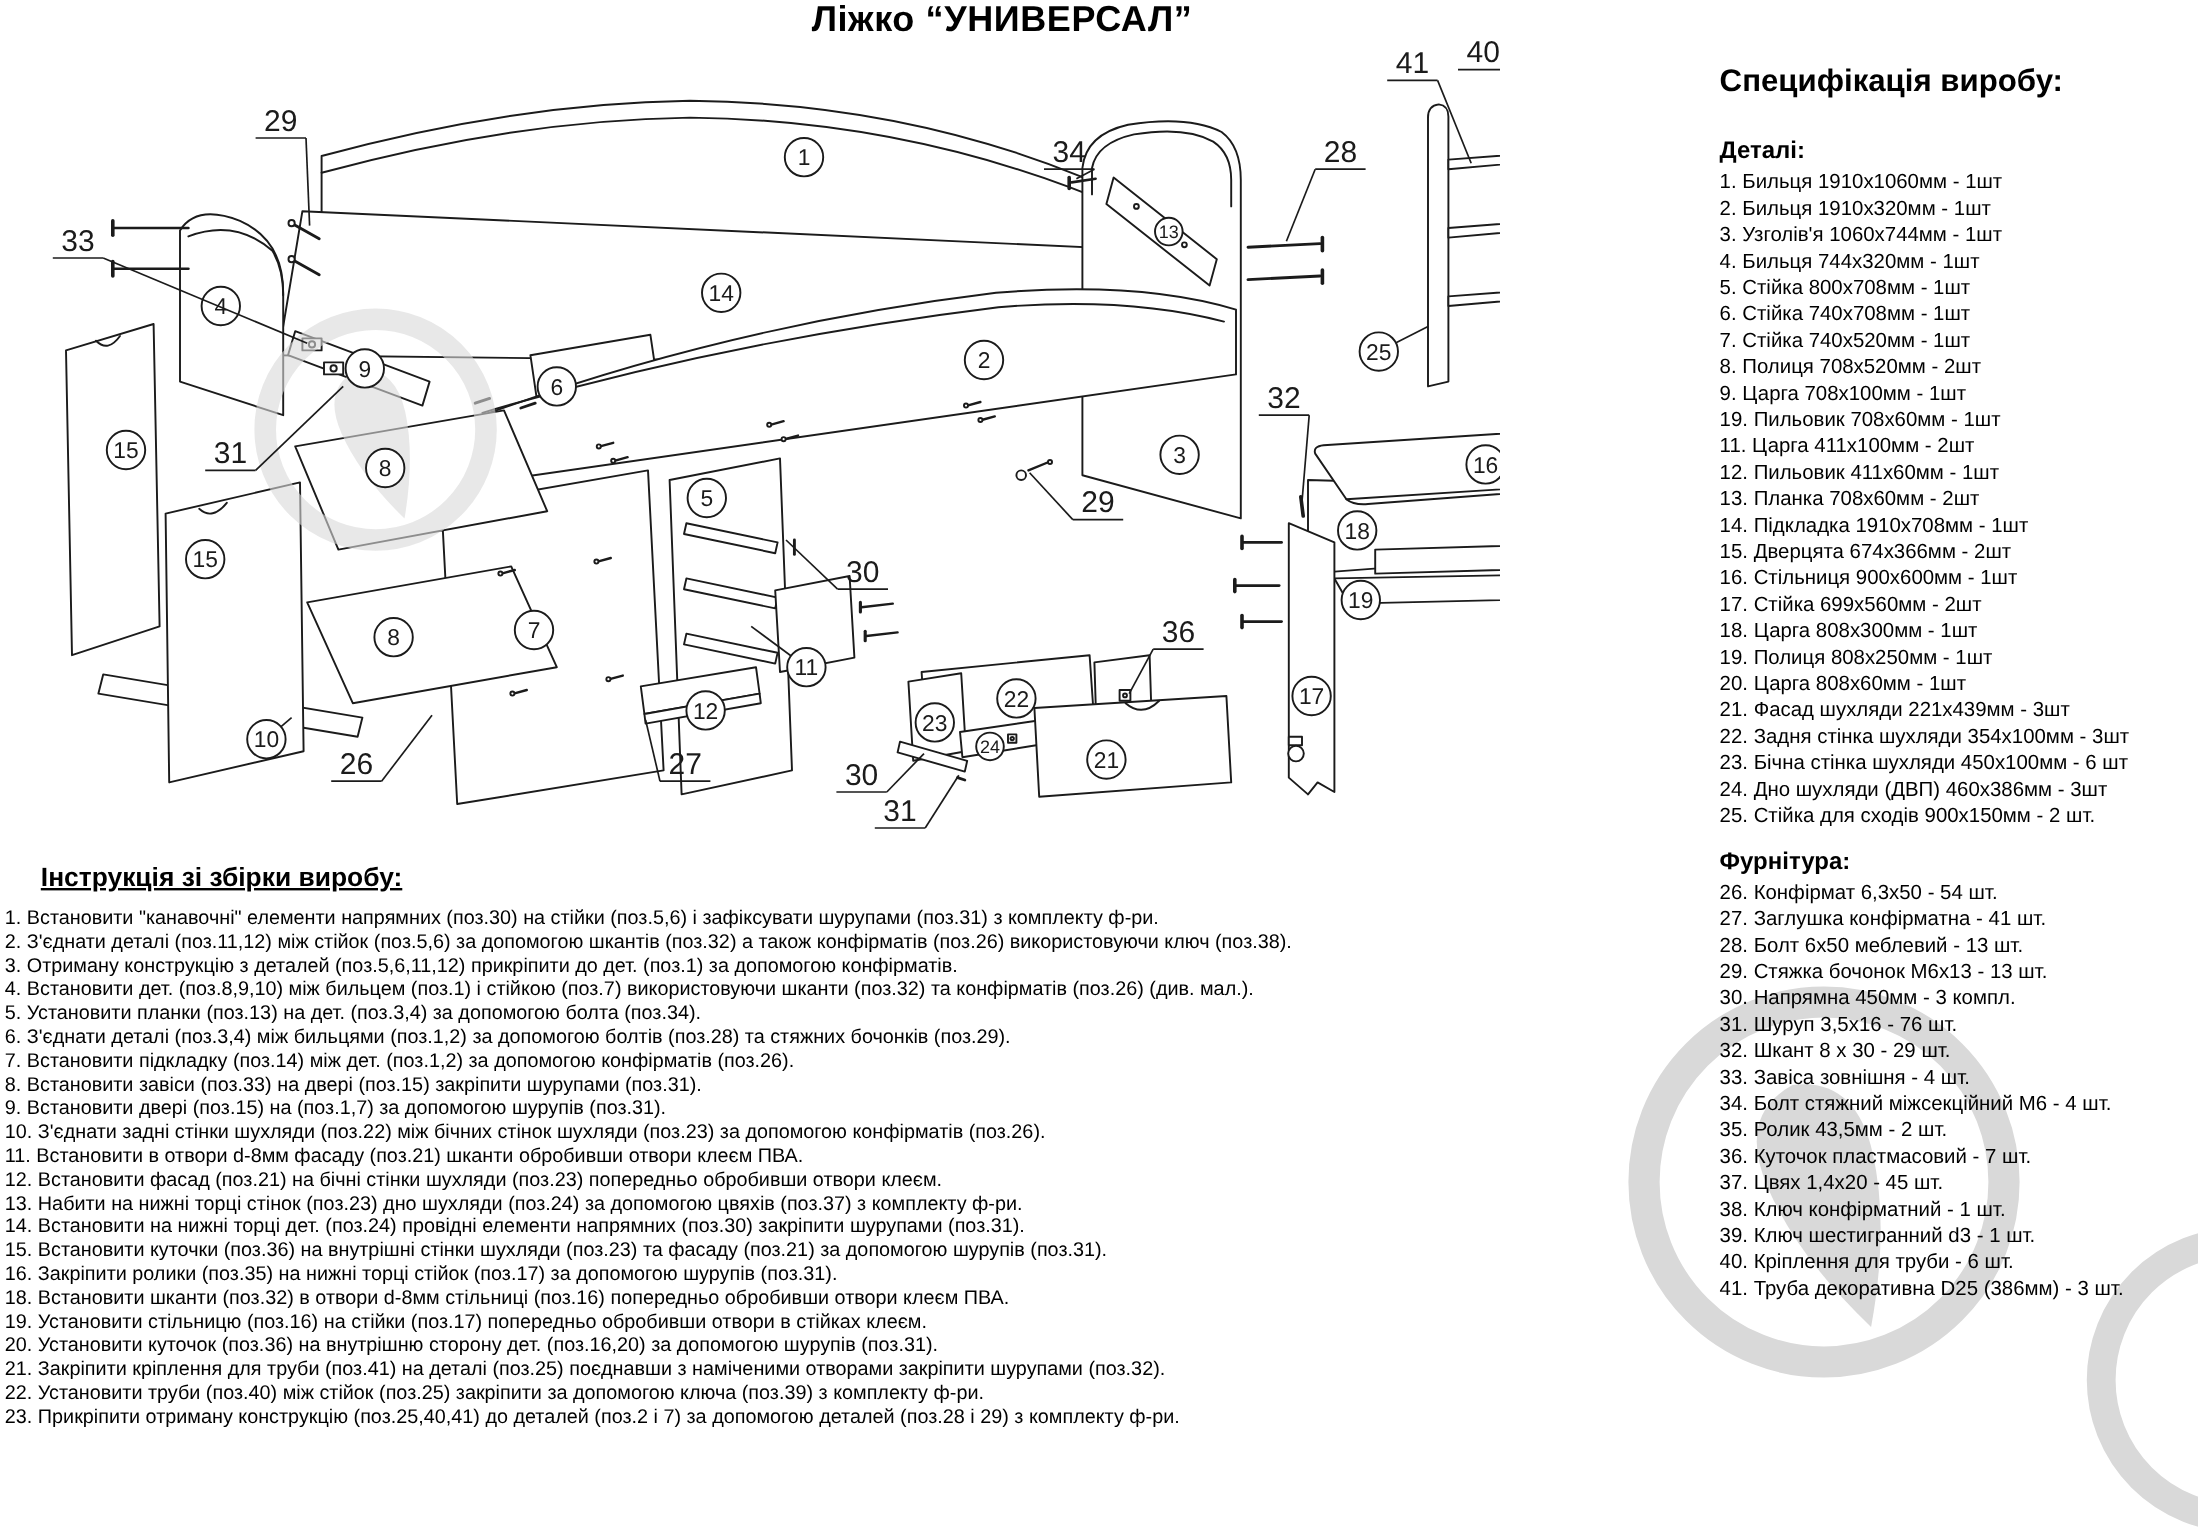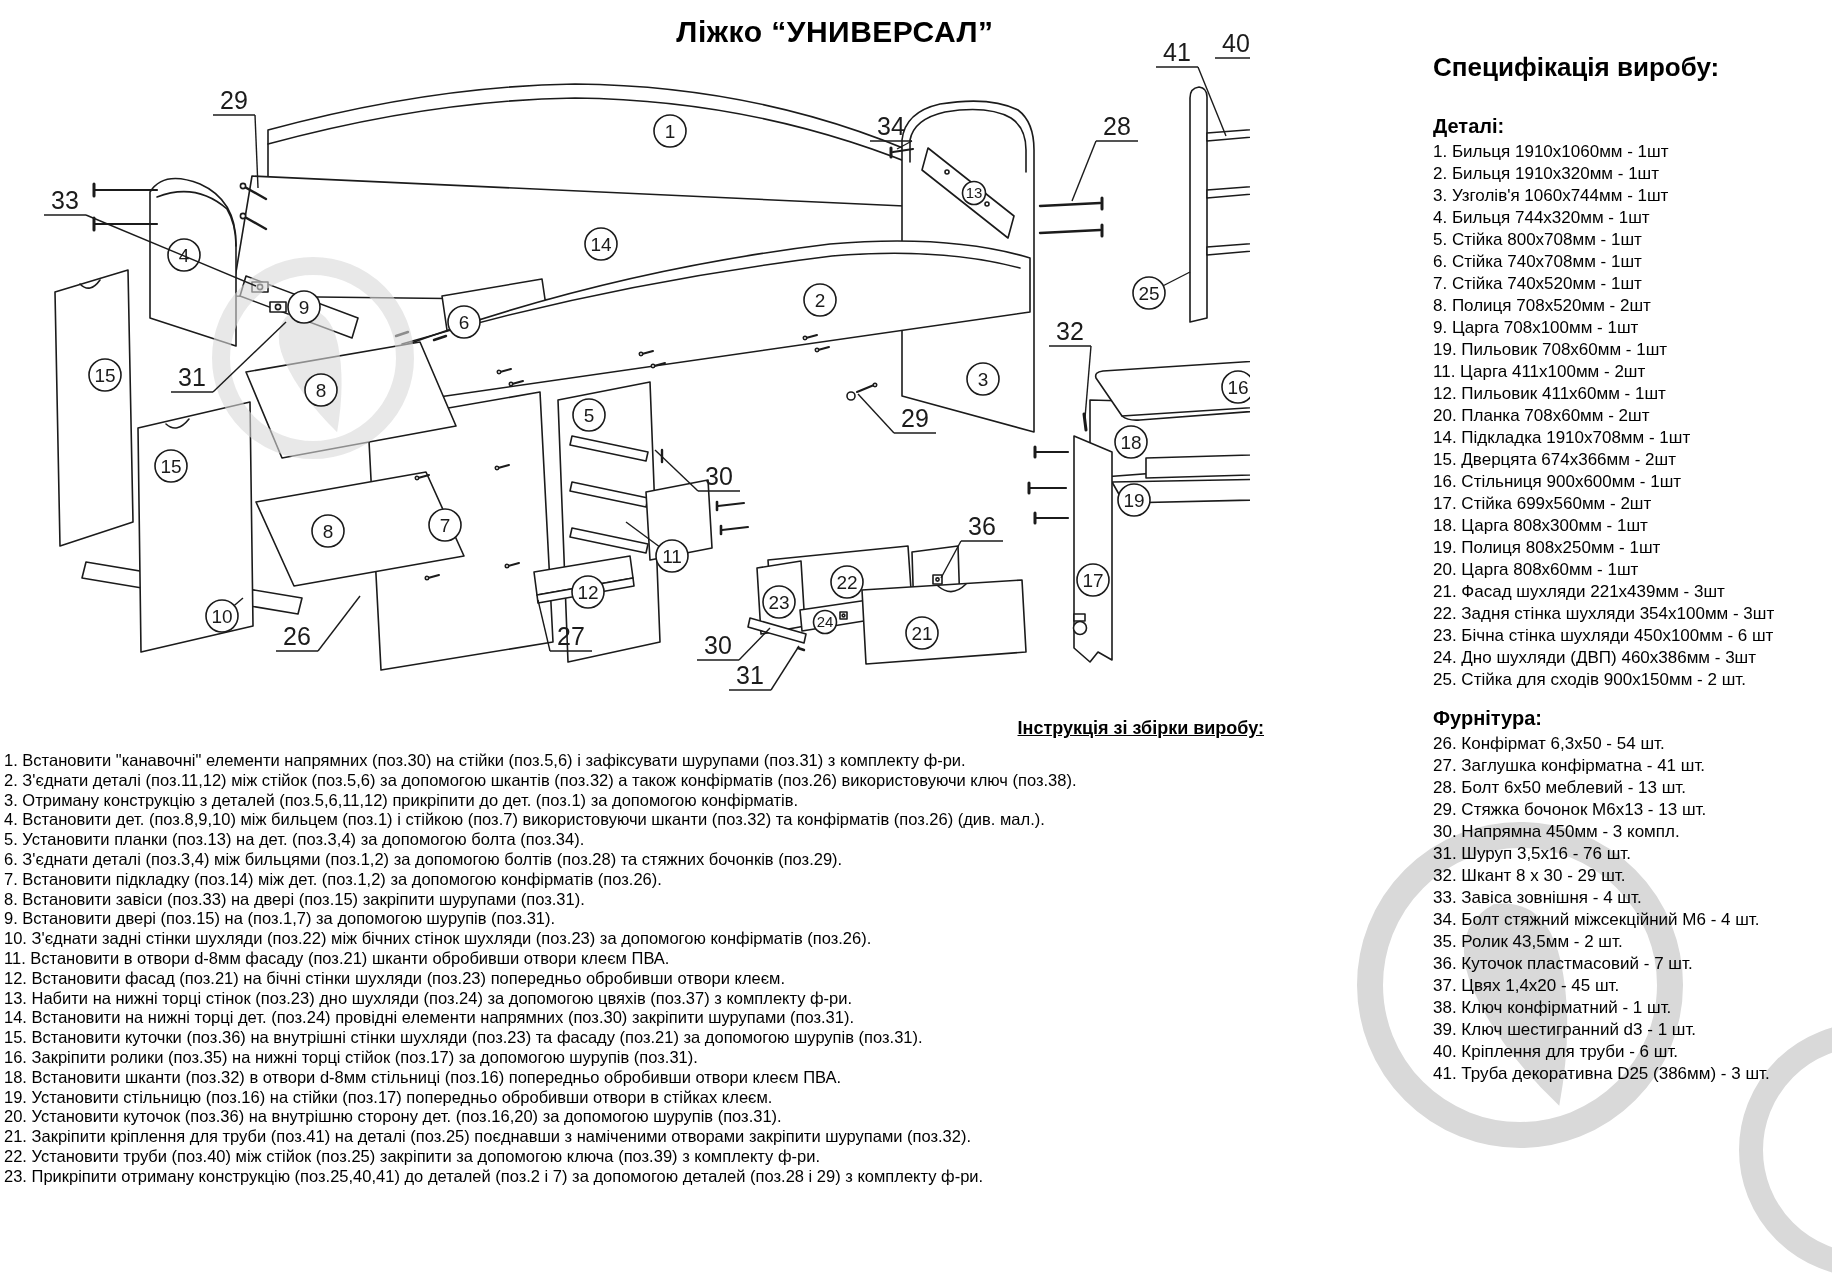--- a/index.html
+++ b/index.html
@@ -1,28 +1,28 @@
 <!DOCTYPE html>
 <html><head>
 <meta charset="utf-8">
 <style>
   html,body{margin:0;padding:0;background:#fff;}
   .page{position:relative;width:1832px;height:1282px;background:#ffffff;overflow:hidden;
         font-family:"Liberation Sans",sans-serif;color:#000;}
-  .title{position:absolute;left:0;top:15px;width:1670px;text-align:center;
+  .title{position:absolute;left:0;top:0;width:1670px;text-align:center;
          font-size:30px;font-weight:bold;letter-spacing:.5px;}
   .diagram-svg{position:absolute;left:0;top:0;}
   .wm-svg{position:absolute;left:1250px;top:700px;z-index:0;}
   .spec{position:absolute;left:1433px;top:52px;width:398px;z-index:1;}
   .spec-heading{font-size:26px;font-weight:bold;margin:0 0 32px 0;}
   .group-heading{font-size:20px;font-weight:bold;margin:0 0 3px 0;}
   .spec-item{font-size:17px;line-height:22px;white-space:nowrap;}
   .hw-gap{margin-top:16px;}
   .instructions{position:absolute;left:4px;top:718px;width:1260px;z-index:1;}
-  .instr-heading{font-size:18px;font-weight:bold;text-decoration:underline;margin:0 0 12px 30px;text-align:right;}
+  .instr-heading{font-size:22px;font-weight:bold;text-decoration:underline;margin:0 0 12px 30px;}
   .instr-item{font-size:16.5px;line-height:19.8px;white-space:nowrap;}
 </style>
 </head>
 <body>
 
 <div class="page">
 
   <svg class="wm-svg" width="582" height="582" viewBox="1250 700 582 582">
     <g stroke="#d9d9d9" fill="none">
       <circle cx="1520" cy="985" r="150" stroke-width="26"></circle>
@@ -407,21 +407,21 @@
         <div class="spec-item">3. Узголів'я 1060х744мм - 1шт</div>
         <div class="spec-item">4. Бильця 744х320мм - 1шт</div>
         <div class="spec-item">5. Стійка 800х708мм - 1шт</div>
         <div class="spec-item">6. Стійка 740х708мм - 1шт</div>
         <div class="spec-item">7. Стійка 740х520мм - 1шт</div>
         <div class="spec-item">8. Полиця 708х520мм - 2шт</div>
         <div class="spec-item">9. Царга 708х100мм - 1шт</div>
         <div class="spec-item">19. Пильовик 708х60мм - 1шт</div>
         <div class="spec-item">11. Царга 411х100мм - 2шт</div>
         <div class="spec-item">12. Пильовик 411х60мм - 1шт</div>
-        <div class="spec-item">20. Планка 708х60мм - 2шт</div>
+        <div class="spec-item">13. Планка 708х60мм - 2шт</div>
         <div class="spec-item">14. Підкладка 1910х708мм - 1шт</div>
         <div class="spec-item">15. Дверцята 674х366мм - 2шт</div>
         <div class="spec-item">16. Стільниця 900х600мм - 1шт</div>
         <div class="spec-item">17. Стійка 699х560мм - 2шт</div>
         <div class="spec-item">18. Царга 808х300мм - 1шт</div>
         <div class="spec-item">19. Полиця 808х250мм - 1шт</div>
         <div class="spec-item">20. Царга 808х60мм - 1шт</div>
         <div class="spec-item">21. Фасад шухляди 221х439мм - 3шт</div>
         <div class="spec-item">22. Задня стінка шухляди 354х100мм - 3шт</div>
         <div class="spec-item">23. Бічна стінка шухляди 450х100мм - 6 шт</div>

